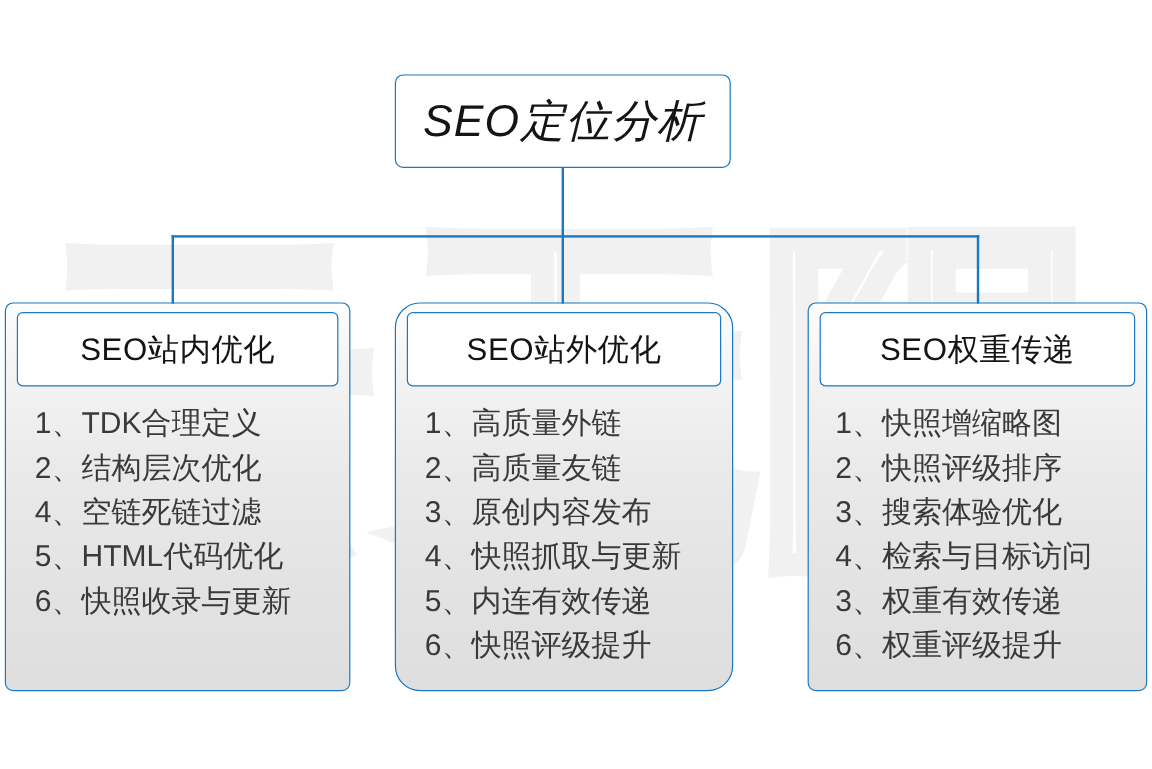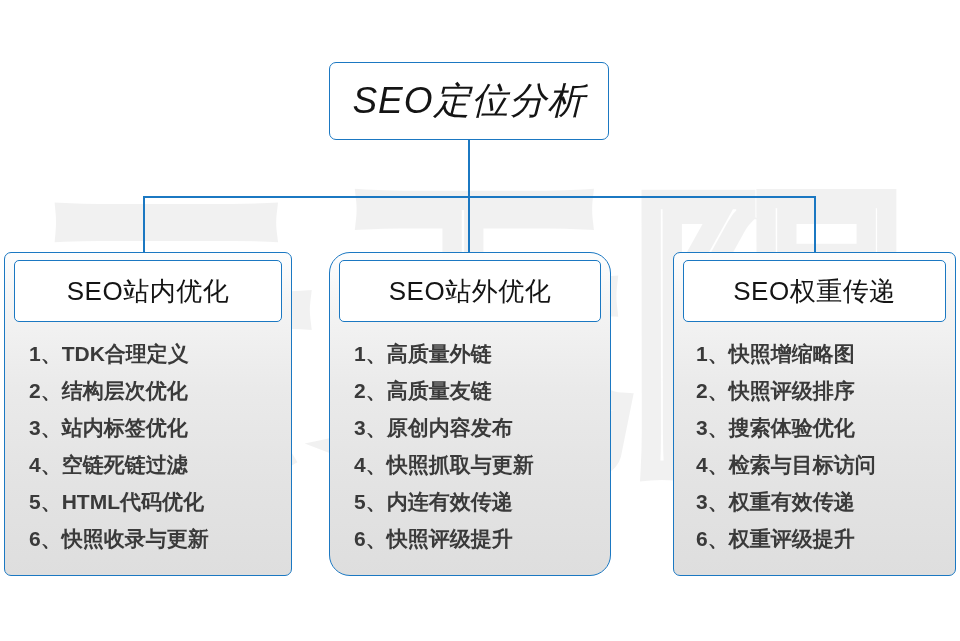--- a/index.html
+++ b/index.html
@@ -134,27 +134,26 @@
   .column-list {
     position: absolute;
     left: 0;
     right: 0;
     top: 82px;
     margin: 0;
     padding: 0 0 0 0;
     list-style: none;
   }
   .column-list li {
-    font-size: 21px;
+    font-size: 25px;
     color: #3a3a3a;
     line-height: 37px;
     height: 37px;
     white-space: nowrap;
     padding-left: 24px;
-    font-weight: bold;
   }
   #column-0 .column-list li { padding-left: 24px; }
   #column-1 .column-list li { }
   #column-2 .column-list li { padding-left: 22px; }
 </style>
 </head>
 <body>
 
 <div id="canvas">
 
@@ -178,21 +177,20 @@
     <span class="node-title">SEO定位分析</span>
   </div>
 
   <div class="column" id="column-0">
     <div class="column-header">
       <span class="col-title">SEO站内优化</span>
     </div>
     <ul class="column-list">
       <li>1、TDK合理定义</li>
       <li>2、结构层次优化</li>
-      <li>3、站内标签优化</li>
       <li>4、空链死链过滤</li>
       <li>5、HTML代码优化</li>
       <li>6、快照收录与更新</li>
     </ul>
   </div>
 
   <div class="column" id="column-1">
     <div class="column-header">
       <span class="col-title">SEO站外优化</span>
     </div>

